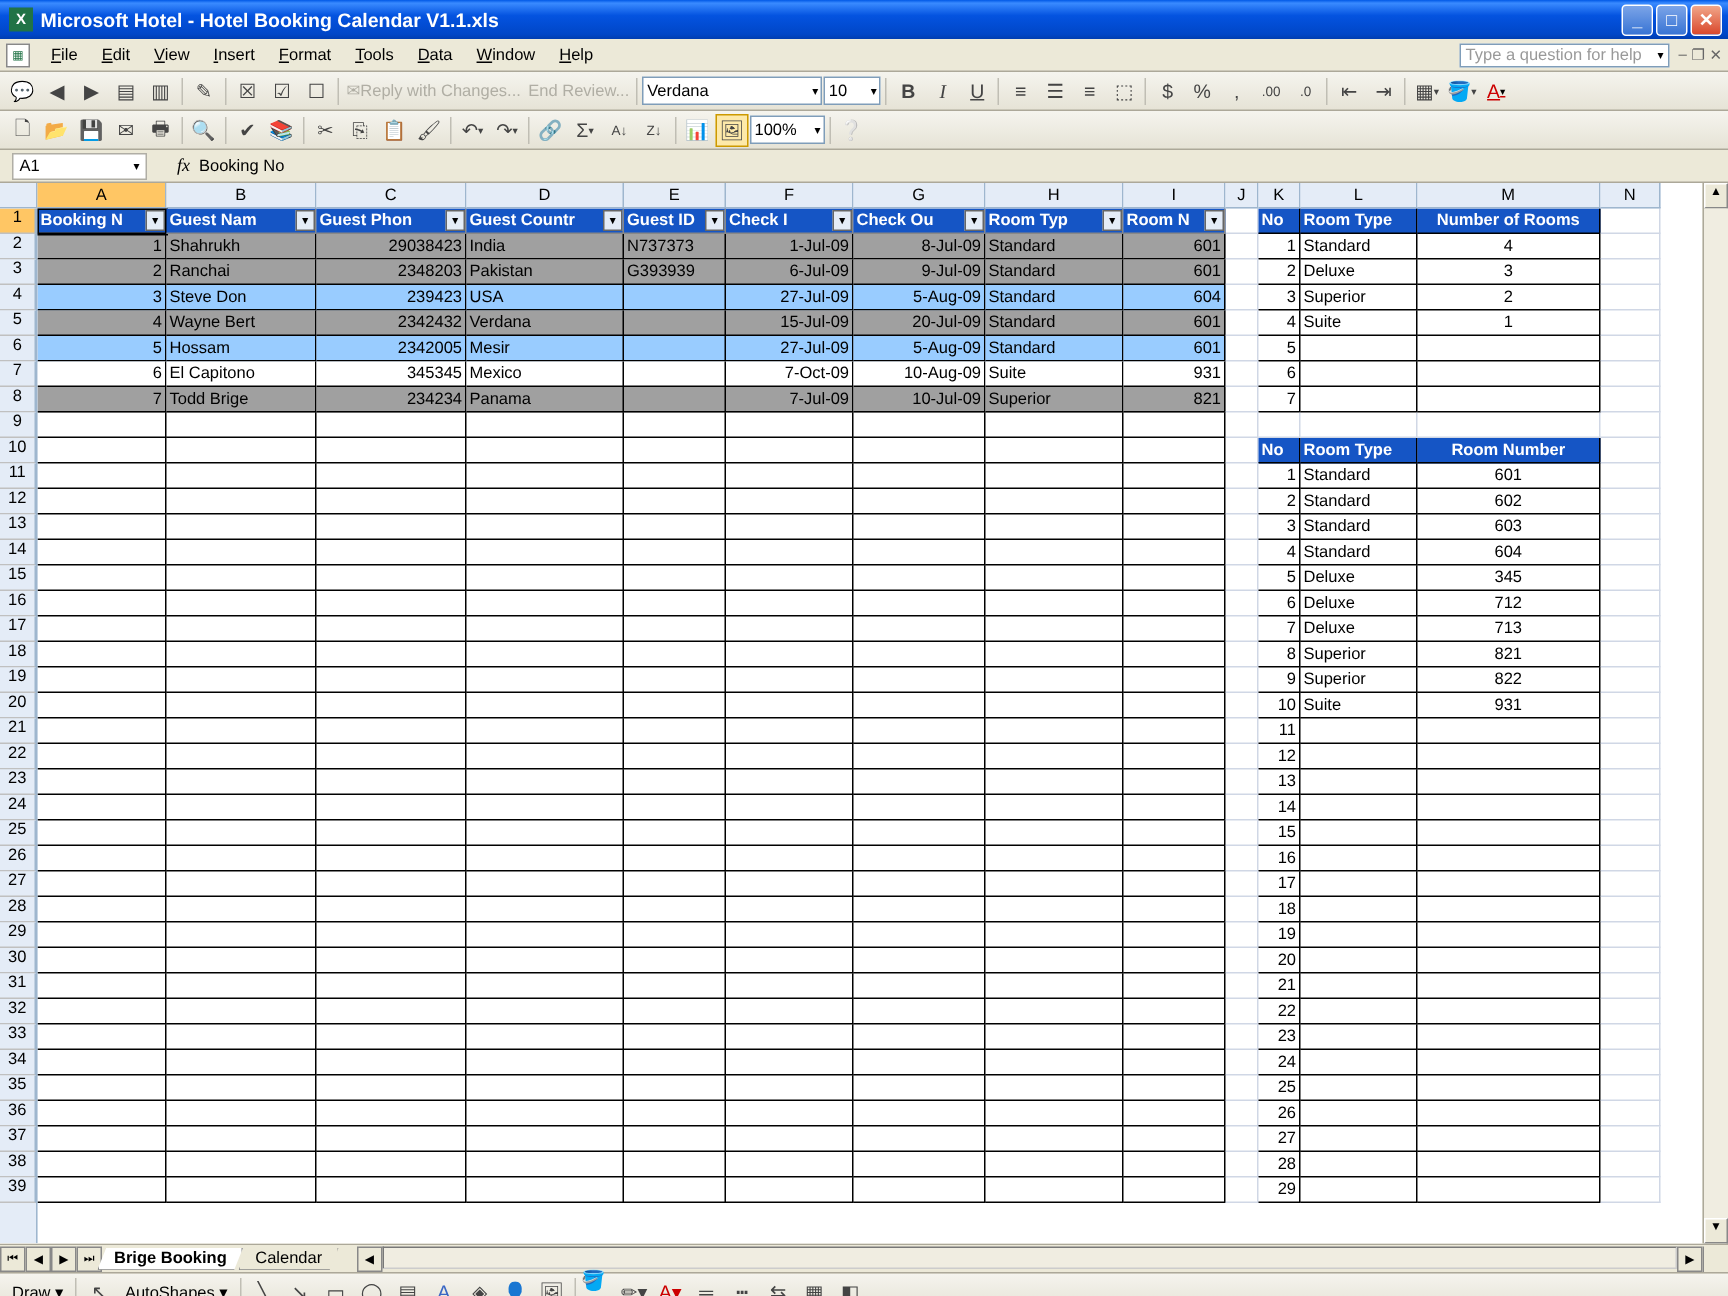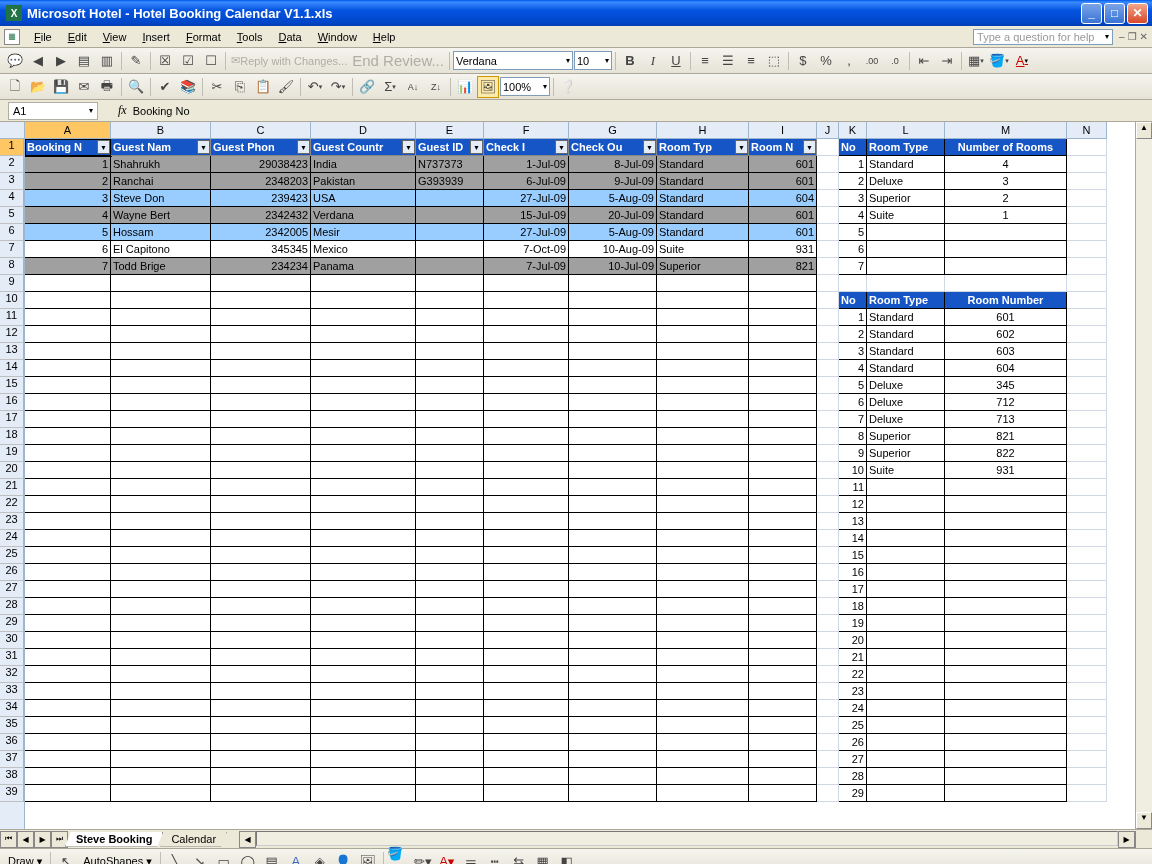--- a/index.html
+++ b/index.html
@@ -277,21 +277,21 @@
   <div class="tb-btn">▤</div>
   <div class="tb-btn">▥</div>
   <div class="tb-sep"></div>
   <div class="tb-btn">✎</div>
   <div class="tb-sep"></div>
   <div class="tb-btn">☒</div>
   <div class="tb-btn">☑</div>
   <div class="tb-btn">☐</div>
   <div class="tb-sep"></div>
   <div class="tb-btn disabled" style="width:auto;padding:0 2px;font-size:11px">✉ <span>Reply with Changes...</span></div>
-  <div class="tb-btn disabled" style="width:auto;padding:0 2px;font-size:15px">
+  <div class="tb-btn disabled" style="width:auto;padding:0 2px;font-size:11px">
       <span>End Review...</span>
     </div>
   <div class="tb-sep"></div>
   <div class="font-select">
       <span>Verdana</span>
       <span class="dd-arrow">▾</span>
     </div>
   <div class="size-select">
       <span>10</span>
       <span class="dd-arrow">▾</span>
@@ -1063,21 +1063,21 @@
     <div class="scroll-btn">▼</div>
   </div>
 </div>
 
 <div class="sheet-tab-area">
   <div class="tab-nav-btn">⏮</div>
   <div class="tab-nav-btn">◀</div>
   <div class="tab-nav-btn">▶</div>
   <div class="tab-nav-btn">⏭</div>
   <div id="sheets" style="display:flex">
-      <div class="sheet-tab active">Steve Booking</div>
+      <div class="sheet-tab active">Brige Booking</div>
       <div class="sheet-tab">Calendar</div>
     </div>
   <div class="h-scroll">
     <div class="tab-nav-btn">◀</div>
     <div class="h-scroll-track"></div>
     <div class="tab-nav-btn">▶</div>
   </div>
   <div style="width:17px;height:17px;background:#ece9d8;border-left:1px solid #888"></div>
 </div>
 

